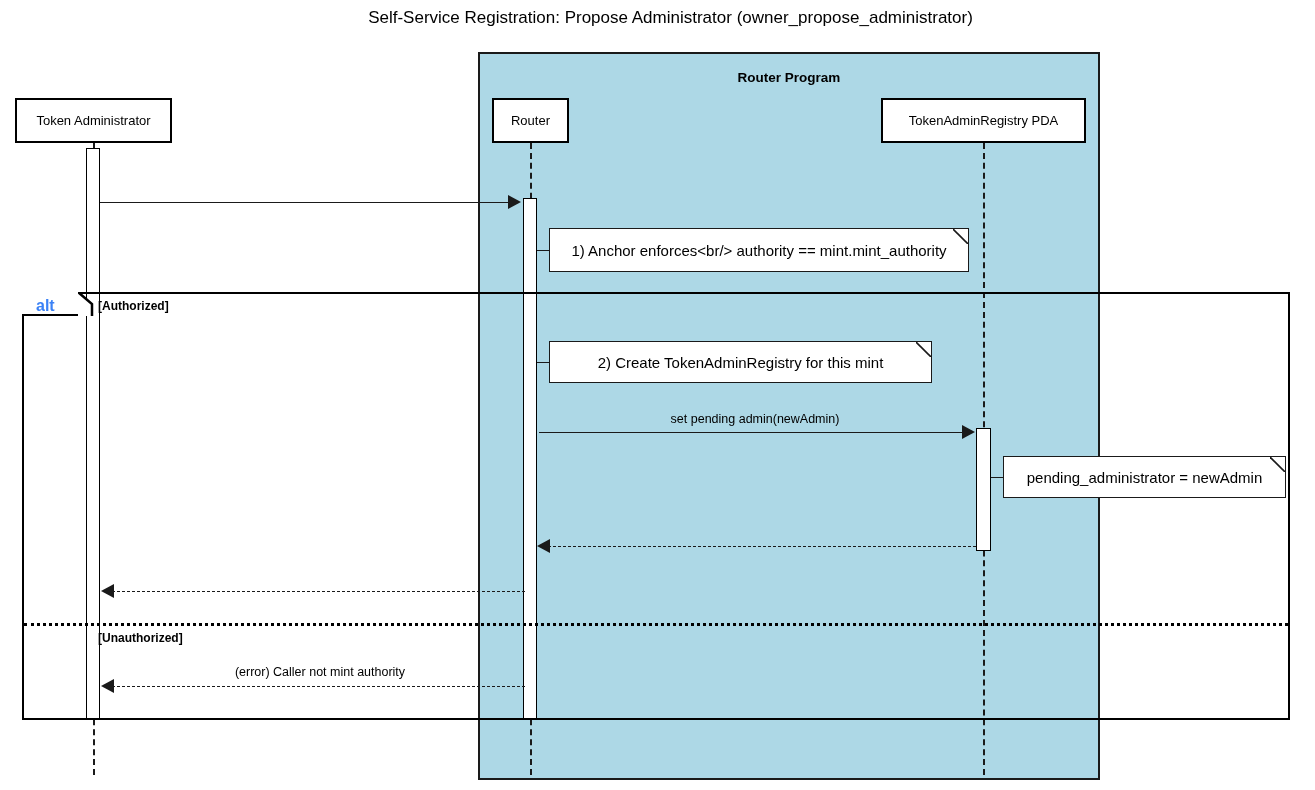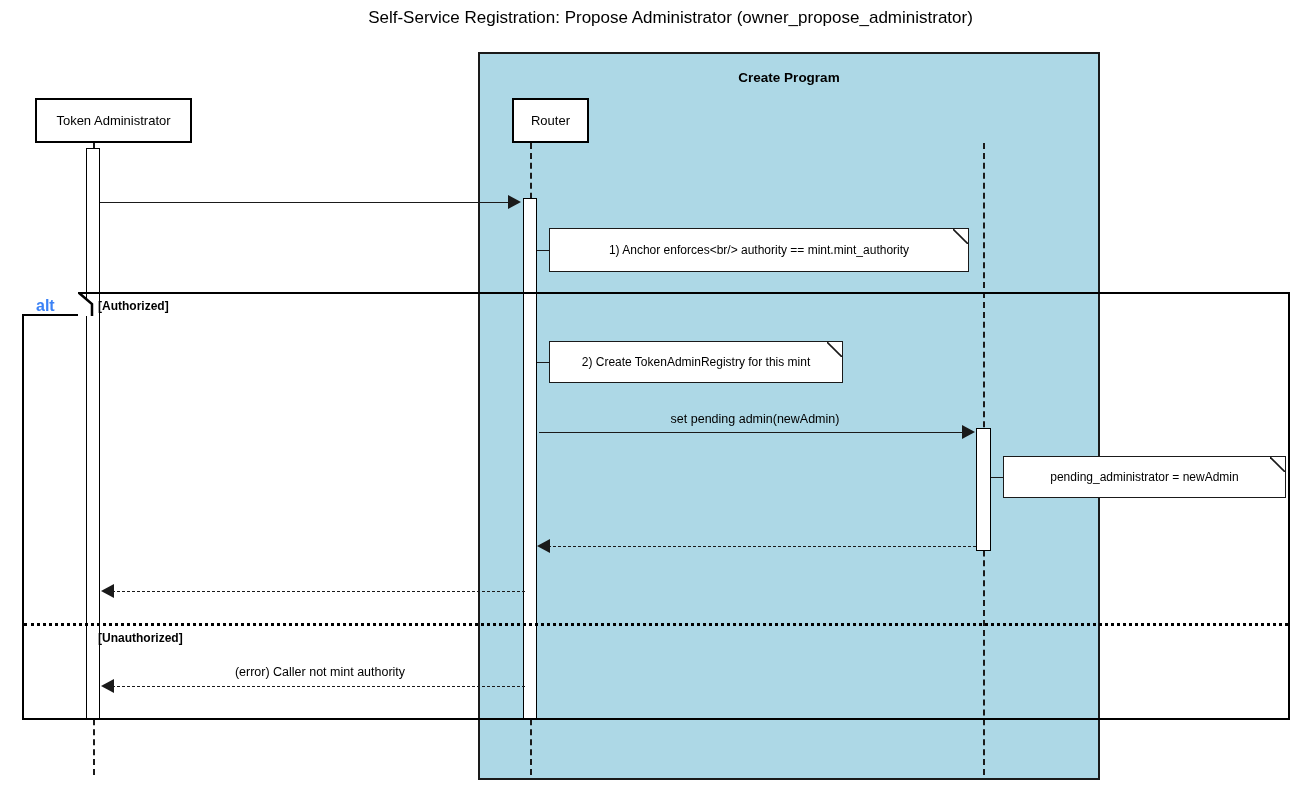--- a/index.html
+++ b/index.html
@@ -53,21 +53,20 @@
     position: absolute;
     background: #ffffff;
     border: 2.5px solid #000000;
     box-sizing: border-box;
     display: flex;
     align-items: center;
     justify-content: center;
     font-size: 13px;
     color: #000000;
     white-space: nowrap;
-    margin-left: 20px;
   }
   
   .activation {
     position: absolute;
     background: #ffffff;
     border: 1.5px solid #000000;
     box-sizing: border-box;
   }
   
   .msg-line {
@@ -101,21 +100,21 @@
   }
   
   .note {
     position: absolute;
     background: #ffffff;
     border: 1.6px solid #1a1a1a;
     box-sizing: border-box;
     display: flex;
     align-items: center;
     justify-content: center;
-    font-size: 12px;
+    font-size: 15px;
     color: #000000;
     white-space: nowrap;
     padding: 0 16px;
   }
   .note .fold-edge {
     position: absolute;
     top: 0px;
     right: 0px;
     width: 15px;
     height: 15px;
@@ -160,32 +159,35 @@
   }
 </style>
 </head>
 <body>
 
 <div id="canvas">
 
   <div class="diagram-title">Self-Service Registration: Propose Administrator (owner_propose_administrator)</div>
 
   <div class="group-box" style="left:478px; top:52px; width:622px; height:728px;">
-    <div class="group-label">Create Program</div>
+    <div class="group-label">Router Program</div>
   </div>
 
   <div class="lifeline" style="left:93px; top:143px; height:632px;"></div>
   <div class="lifeline" style="left:530px; top:143px; height:632px;"></div>
   <div class="lifeline" style="left:983px; top:143px; height:632px;"></div>
 
   <div class="participant" style="left:15px; top:98px; width:157px; height:45px;">
     <span>Token Administrator</span>
   </div>
   <div class="participant" style="left:492px; top:98px; width:77px; height:45px;">
     <span>Router</span>
+  </div>
+  <div class="participant" style="left:881px; top:98px; width:205px; height:45px;">
+    <span>TokenAdminRegistry PDA</span>
   </div>
 
   <div class="activation" style="left:86px; top:148px; width:14px; height:572px;"></div>
   <div class="activation" style="left:523px; top:198px; width:14px; height:522px;"></div>
   <div class="activation" style="left:976px; top:428px; width:15px; height:123px;"></div>
 
   <div class="msg-line" style="left:100px; top:202px; width:410px;"></div>
   <div class="arrowhead-right" style="left:508px; top:195px;"></div>
 
   <div class="note-connector" style="left:537px; top:250px; width:13px;"></div>
@@ -204,21 +206,21 @@
   <div class="frag-tab" style="left:22px; top:292px; width:58px; height:24px;"></div>
 
   <svg style="position:absolute; left:78px; top:292px;" width="16" height="26">
     <path d="M0 0 L14 12 L14 24 L0 24 Z" fill="#ffffff" stroke="none"></path>
     <path d="M0 0 L14 12 L14 24" stroke="#000000" stroke-width="2.5" fill="none"></path>
   </svg>
   <div class="frag-tab-label" style="left:36px; top:297px;">alt</div>
   <div class="frag-guard" style="left:98px; top:299px;">[Authorized]</div>
 
   <div class="note-connector" style="left:537px; top:362px; width:13px;"></div>
-  <div class="note" style="left:549px; top:341px; width:294px; height:42px;">
+  <div class="note" style="left:549px; top:341px; width:383px; height:42px;">
     <span>2) Create TokenAdminRegistry for this mint</span>
     <span class="fold-edge">
       <svg width="15" height="15" viewBox="0 0 15 15">
         <path d="M0 0 L15 15 L15 0 Z" fill="#ffffff" stroke="none"></path>
         <path d="M0 0 L15 15" stroke="#1a1a1a" stroke-width="1.6" fill="none"></path>
       </svg>
     </span>
   </div>
 
   <div class="msg-label" style="left:540px; top:412px; width:430px;">set pending admin(newAdmin)</div>

